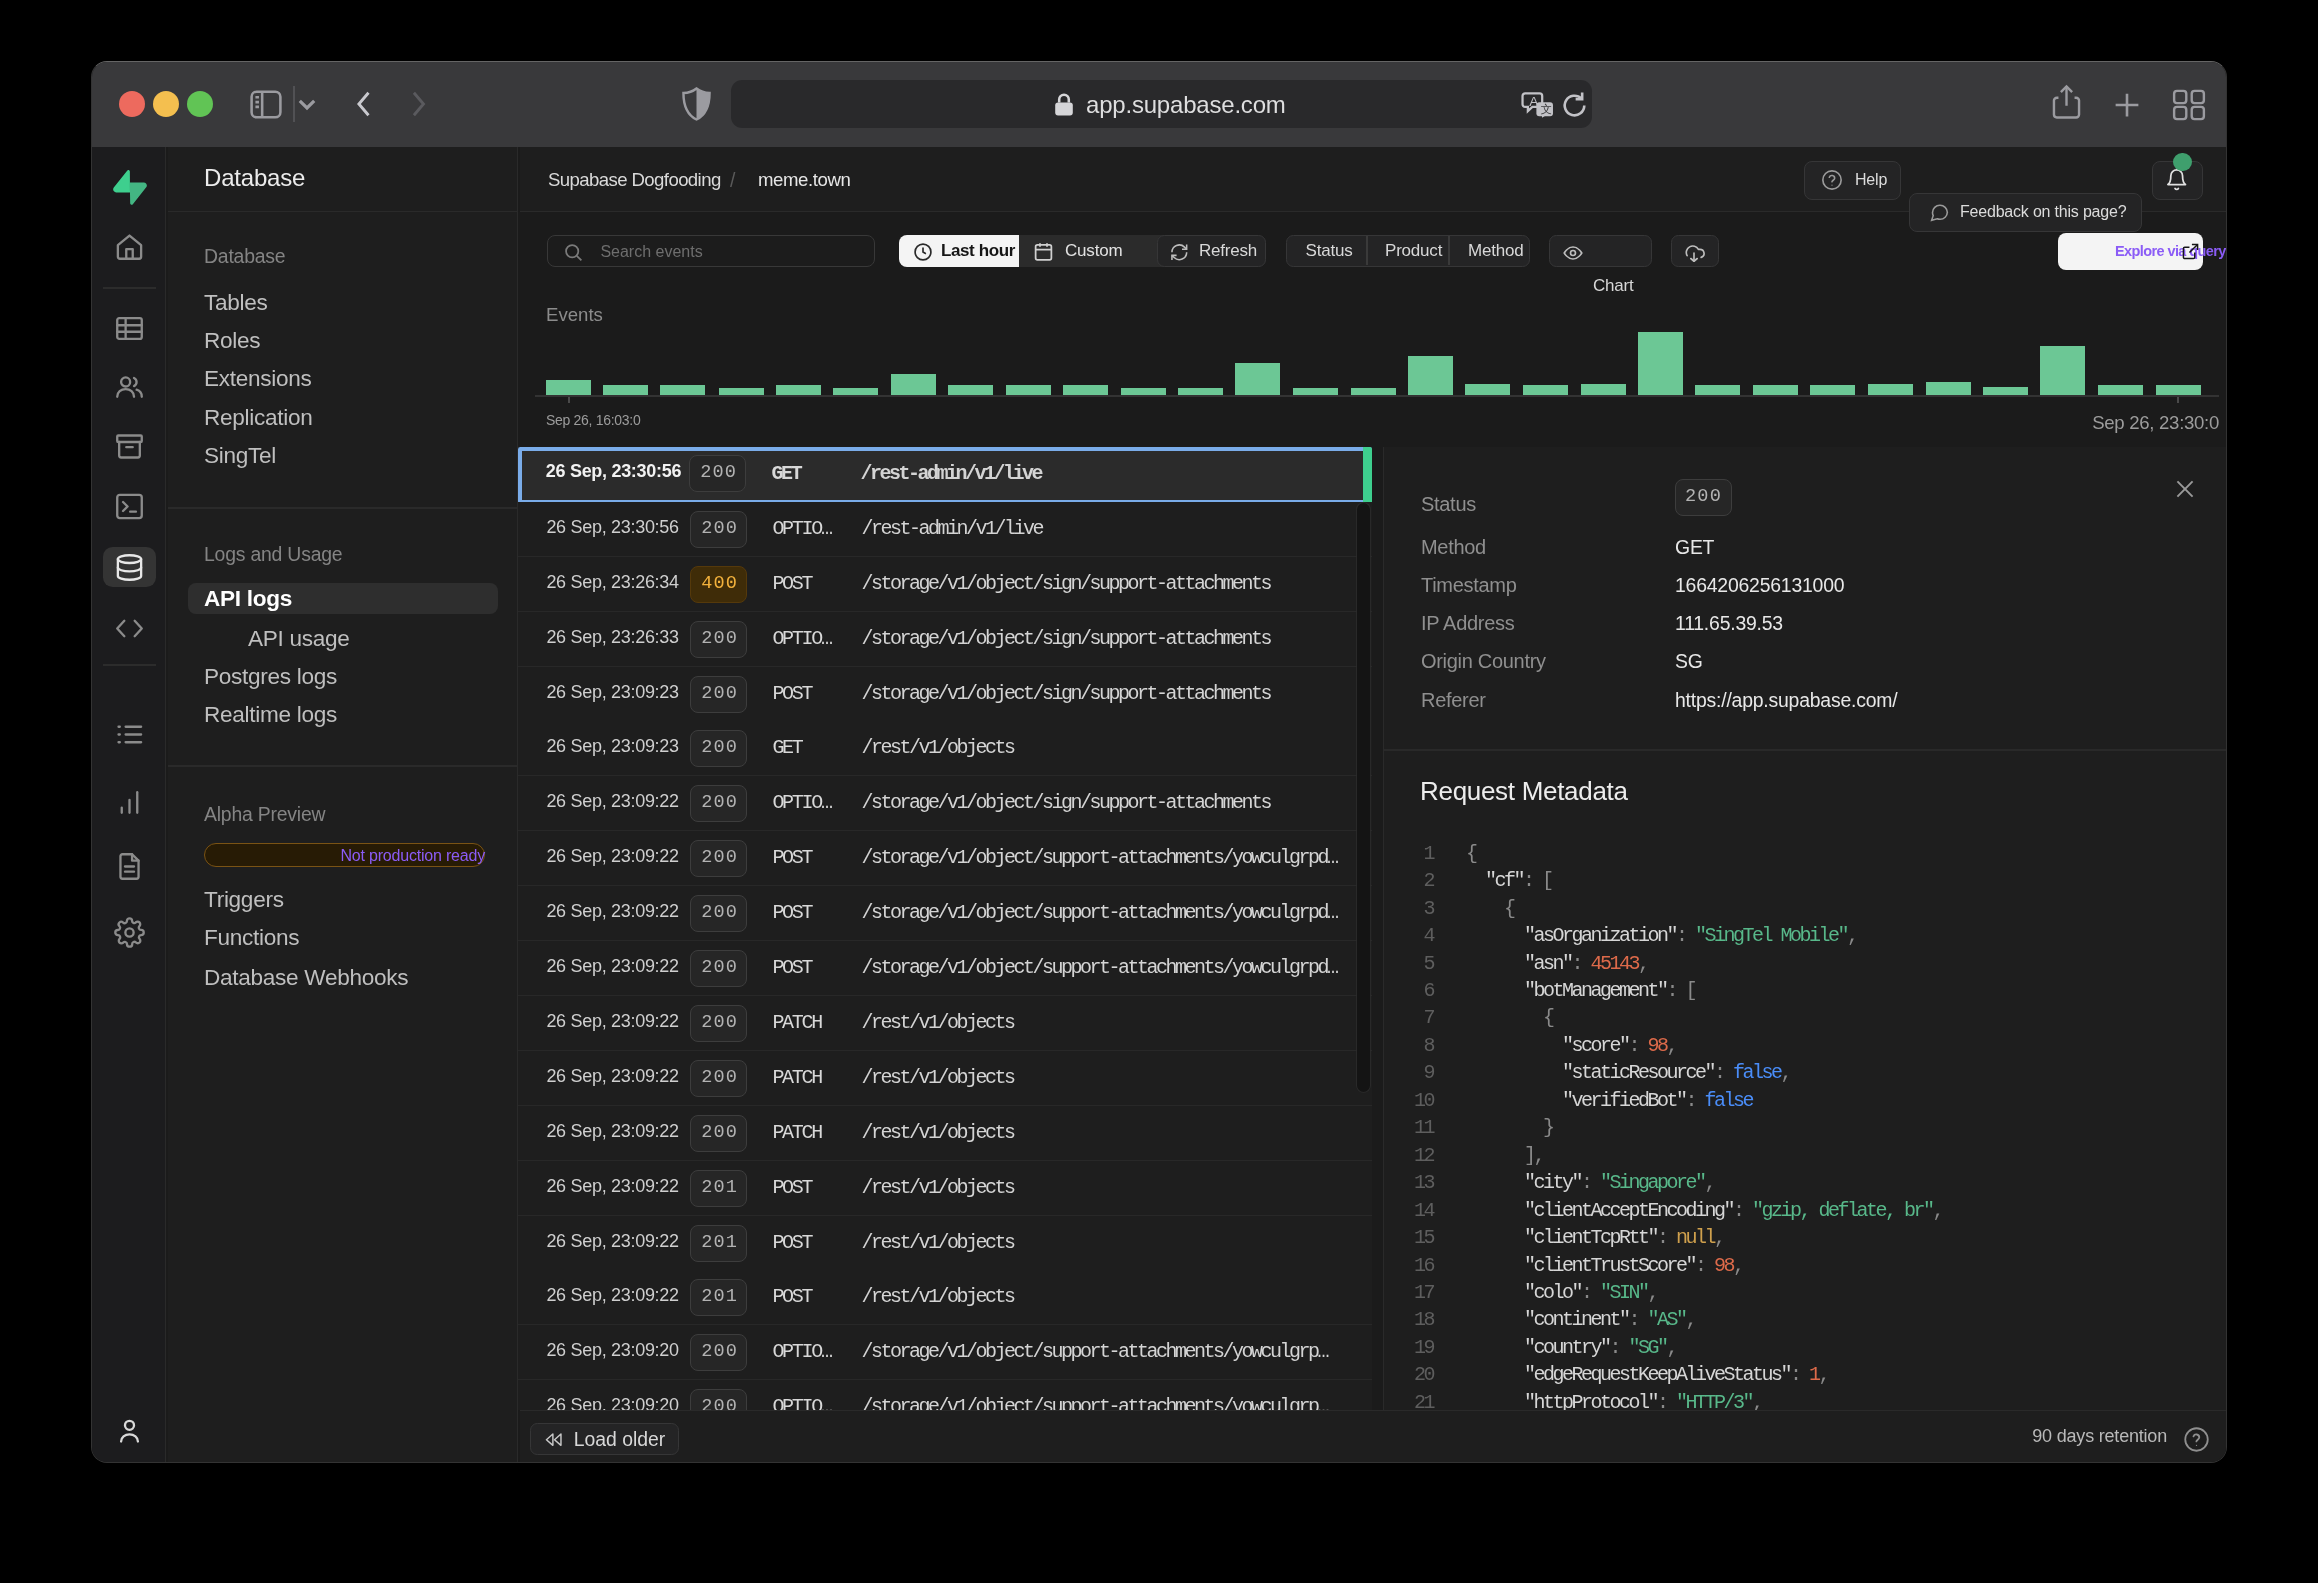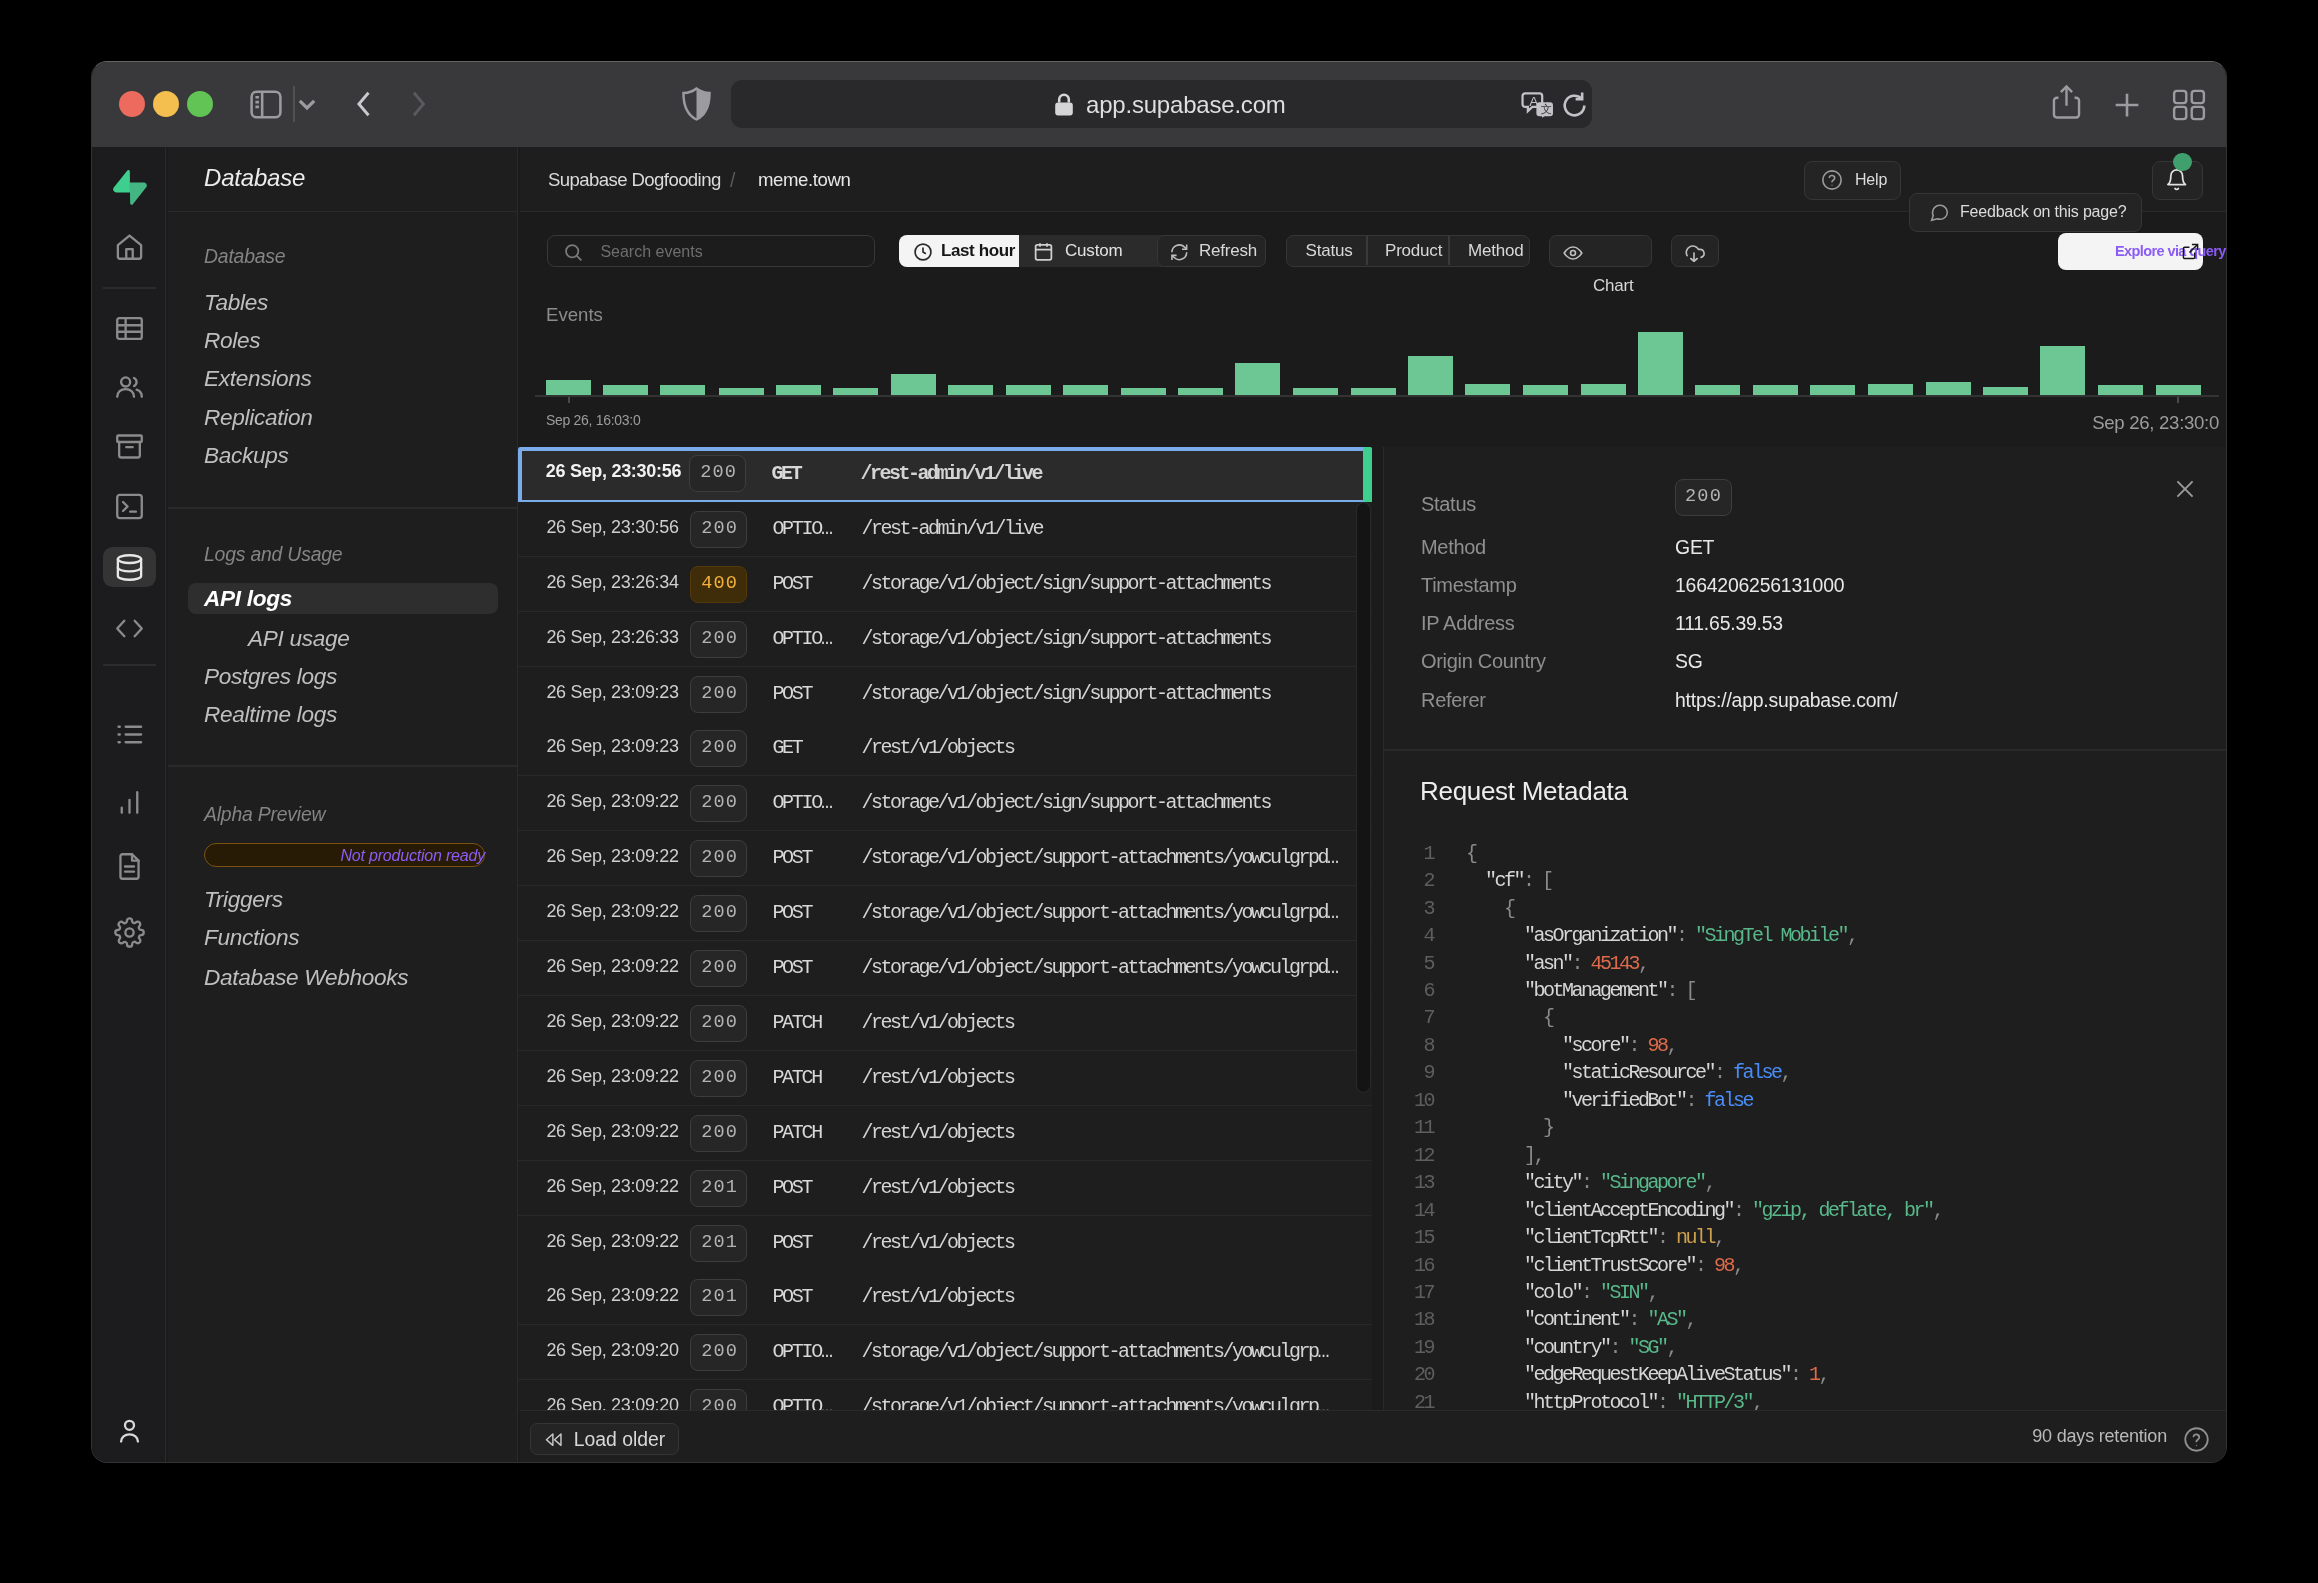--- a/index.html
+++ b/index.html
@@ -11,21 +11,21 @@
   }
   
   #titlebar { position:absolute; left:0; top:0; width:100%; height:85px; background:#39393b; }
   .tl { position:absolute; top:29px; width:26px; height:26px; border-radius:50%; }
   svg.ticon { position:absolute; stroke:#9b9ba0; fill:none; stroke-width:1.6; }
   svg.ricon { position:absolute; left:22px; width:31px; height:31px; stroke:#8b8b8b; fill:none; stroke-width:1.8; stroke-linecap:round; stroke-linejoin:round; }
   #urlbar { position:absolute; left:639px; top:18px; width:861px; height:48px; background:#29292b; border-radius:11.3px; }
   
   #app { position:absolute; left:0; top:85px; width:2136px; height:1318px; background:#1b1b1b; }
   #rail { position:absolute; left:0; top:0; width:74px; height:100%; background:#1c1c1e; border-right:1.6px solid #2a2a2a; }
-  #sidebar { position:absolute; left:76px; top:0; width:350px; height:100%; background:#1e1e1e; border-right:1.6px solid #2a2a2a;font-style:italic; }
+  #sidebar { position:absolute; left:76px; top:0; width:350px; height:100%; background:#1e1e1e; border-right:1.6px solid #2a2a2a; }
   #main { position:absolute; left:428px; top:0; width:1708px; height:100%; background:#1b1b1b; }
   .divh { position:absolute; height:1.6px; background:#2a2a2a; }
   .sideitem { position:absolute; left:36px; font-size:22.6px; letter-spacing:-0.3px; color:#bfbfbf; white-space:nowrap; }
   .sidelabel { position:absolute; left:36px; font-size:19.4px; letter-spacing:-0.2px; color:#848484; white-space:nowrap; }
   
   #header { position:absolute; left:0; top:0; width:100%; height:65px; background:#1e1e1e; border-bottom:1.6px solid #2a2a2a; }
   .hbtn { position:absolute; top:13.7px; height:39px; background:#242425; border:1.6px solid #363637; border-radius:8px; color:#dcdcdc; font-size:16px; line-height:36px; white-space:nowrap; letter-spacing:-0.2px; }
   
   .tbtn { position:absolute; top:88px; height:32px; background:#242425; border:1.6px solid #363637; border-radius:7.3px; color:#d8d8d8; font-size:17px; line-height:30px; white-space:nowrap; letter-spacing:-0.2px; }
   
@@ -191,21 +191,21 @@
     </div>
     <div id="sidebar">
       <div style="position:absolute;left:0;top:0;width:100%;height:65px;border-bottom:1.6px solid #2a2a2a;">
         <div style="position:absolute;left:36px;top:17px;font-size:24px;letter-spacing:-0.2px;color:#ececec;">Database</div>
       </div>
       <div class="sidelabel" style="top:98px;">Database</div>
       <div class="sideitem" style="top:143px;">Tables</div>
       <div class="sideitem" style="top:181px;">Roles</div>
       <div class="sideitem" style="top:219px;">Extensions</div>
       <div class="sideitem" style="top:258px;">Replication</div>
-      <div class="sideitem" style="top:296px;">Backups</div>
+      <div class="sideitem" style="top:296px;">SingTel</div>
       <div class="divh" style="left:0;top:360px;width:100%;"></div>
       <div class="sidelabel" style="top:396px;">Logs and Usage</div>
       <div style="position:absolute;left:20px;top:436px;width:310px;height:31px;border-radius:8px;background:#2e2e2e;"></div>
       <div class="sideitem" style="top:439px;color:#ffffff;font-weight:bold;">API logs</div>
       <div class="sideitem" style="top:479px;margin-left:44px;">API usage</div>
       <div class="sideitem" style="top:517px;">Postgres logs</div>
       <div class="sideitem" style="top:555px;">Realtime logs</div>
       <div class="divh" style="left:0;top:618px;width:100%;"></div>
       <div class="sidelabel" style="top:656px;">Alpha Preview</div>
       <div style="position:absolute;left:36px;top:696px;width:281px;height:24px;border:1.6px solid #7a5314;border-radius:13.7px;background:#271b05;">

